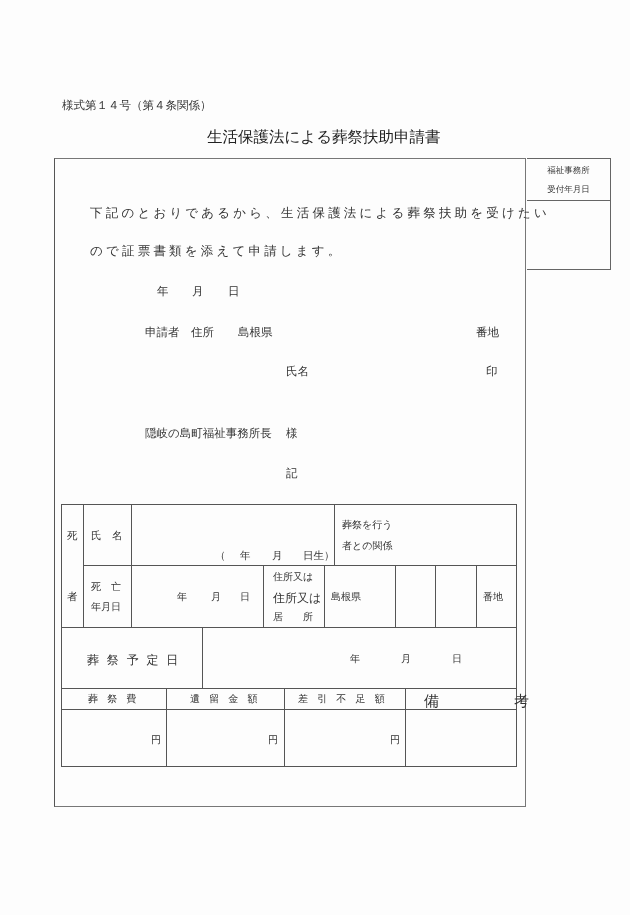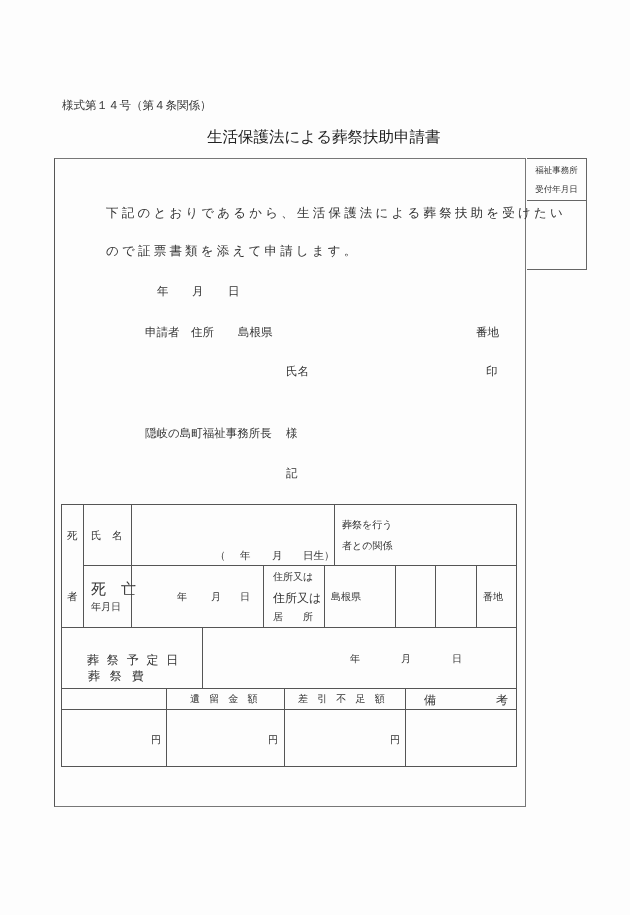--- a/index.html
+++ b/index.html
@@ -5,23 +5,23 @@
   html, body { margin: 0; padding: 0; }
   body {
     width: 630px; height: 915px; background: #fdfdfd; position: relative; overflow: hidden;
     font-family: "DejaVu Serif", "Liberation Serif", serif; color: #333;
   }
   .abs { position: absolute; }
   .t { position: absolute; white-space: nowrap; }
   .form-no { left: 62px; top: 98px; font-size: 11.5px; }
   .title { left: 207px; top: 127px; font-size: 15.5px; color: #222; }
   .outer { left: 54px; top: 158px; width: 472px; height: 649px; border: 1.5px solid #777; border-left-color:#555; box-sizing: border-box; }
-  .receipt { left: 527px; top: 158px; width: 60px; height: 112px; border: 1.2px solid #666; border-left: none; box-sizing: border-box; }
+  .receipt { left: 527px; top: 158px; width: 84px; height: 112px; border: 1.2px solid #666; border-left: none; box-sizing: border-box; }
   .receipt .hdr { position:absolute; left:0; top:0; width:100%; height:42px; border-bottom:1.2px solid #666; box-sizing:border-box; font-size:8.5px; text-align:center; line-height:19px; padding-top:2px; }
-  .intro { left: 90px; font-size: 12.5px; letter-spacing: 3.2px; margin-left: 16px; }
+  .intro { left: 90px; font-size: 12.5px; letter-spacing: 3.2px; }
   .small { font-size: 11.5px; }
   .ln { position: absolute; background: #555; }
 </style>
 </head>
 <body>
 
 <div class="t form-no">様式第１４号（第４条関係）</div>
 <div class="t title">生活保護法による葬祭扶助申請書</div>
 
 <div class="abs outer"></div>
@@ -77,36 +77,36 @@
 <div class="t" style="left:67px;top:590px;font-size:10.5px">者</div>
 <div class="t" style="left:91px;top:529px;font-size:10.5px">氏　名</div>
 <div class="abs" style="left:132px;top:505px;width:201px;height:40px"></div>
 <div class="t" style="left:215px;top:549px;font-size:10.5px">（</div>
 <div class="t" style="left:240px;top:549px;font-size:10.5px">年</div>
 <div class="t" style="left:272px;top:549px;font-size:10.5px">月</div>
 <div class="t" style="left:303px;top:549px;font-size:10.5px">日生）</div>
 <div class="t" style="left:342px;top:518px;font-size:10px">葬祭を行う</div>
 <div class="t" style="left:342px;top:539px;font-size:10px">者との関係</div>
 
-<div class="t" style="left:91px;top:580px;font-size:15px">死　亡</div>
+<div class="t" style="left:91px;top:580px;font-size:10px">死　亡</div>
 <div class="t" style="left:91px;top:600px;font-size:10px">年月日</div>
 <div class="t" style="left:177px;top:590px;font-size:10px">年</div>
 <div class="t" style="left:211px;top:590px;font-size:10px">月</div>
 <div class="t" style="left:240px;top:590px;font-size:10px">日</div>
 <div class="t" style="left:273px;top:570px;font-size:10px">住所又は</div>
 <div class="t" style="left:273px;top:590px;font-size:12px">住所又は</div>
 <div class="t" style="left:273px;top:610px;font-size:10px">居　　所</div>
 <div class="t" style="left:331px;top:590px;font-size:10px">島根県</div>
 <div class="t" style="left:483px;top:590px;font-size:10px">番地</div>
 
 <div class="t" style="left:87px;top:652px;font-size:12px;letter-spacing:2px">葬 祭 予 定 日</div>
 <div class="t" style="left:350px;top:652px;font-size:10px">年</div>
 <div class="t" style="left:401px;top:652px;font-size:10px">月</div>
 <div class="t" style="left:452px;top:652px;font-size:10px">日</div>
 
-<div class="t" style="left:88px;top:668px;font-size:12px;letter-spacing:3px">葬 祭 費</div>
+<div class="t" style="left:88px;top:692px;font-size:10px;letter-spacing:3px">葬 祭 費</div>
 <div class="t" style="left:190px;top:692px;font-size:10px;letter-spacing:3px">遺 留 金 額</div>
 <div class="t" style="left:298px;top:692px;font-size:10px;letter-spacing:3px">差 引 不 足 額</div>
-<div class="t" style="left:424px;top:692px;font-size:12px">備　　　　　考</div>
+<div class="t" style="left:424px;top:692px;font-size:15px">備　　　　　考</div>
 
 <div class="t" style="left:151px;top:733px;font-size:10px">円</div>
 <div class="t" style="left:268px;top:733px;font-size:10px">円</div>
 <div class="t" style="left:390px;top:733px;font-size:10px">円</div>
 
 </body></html>

